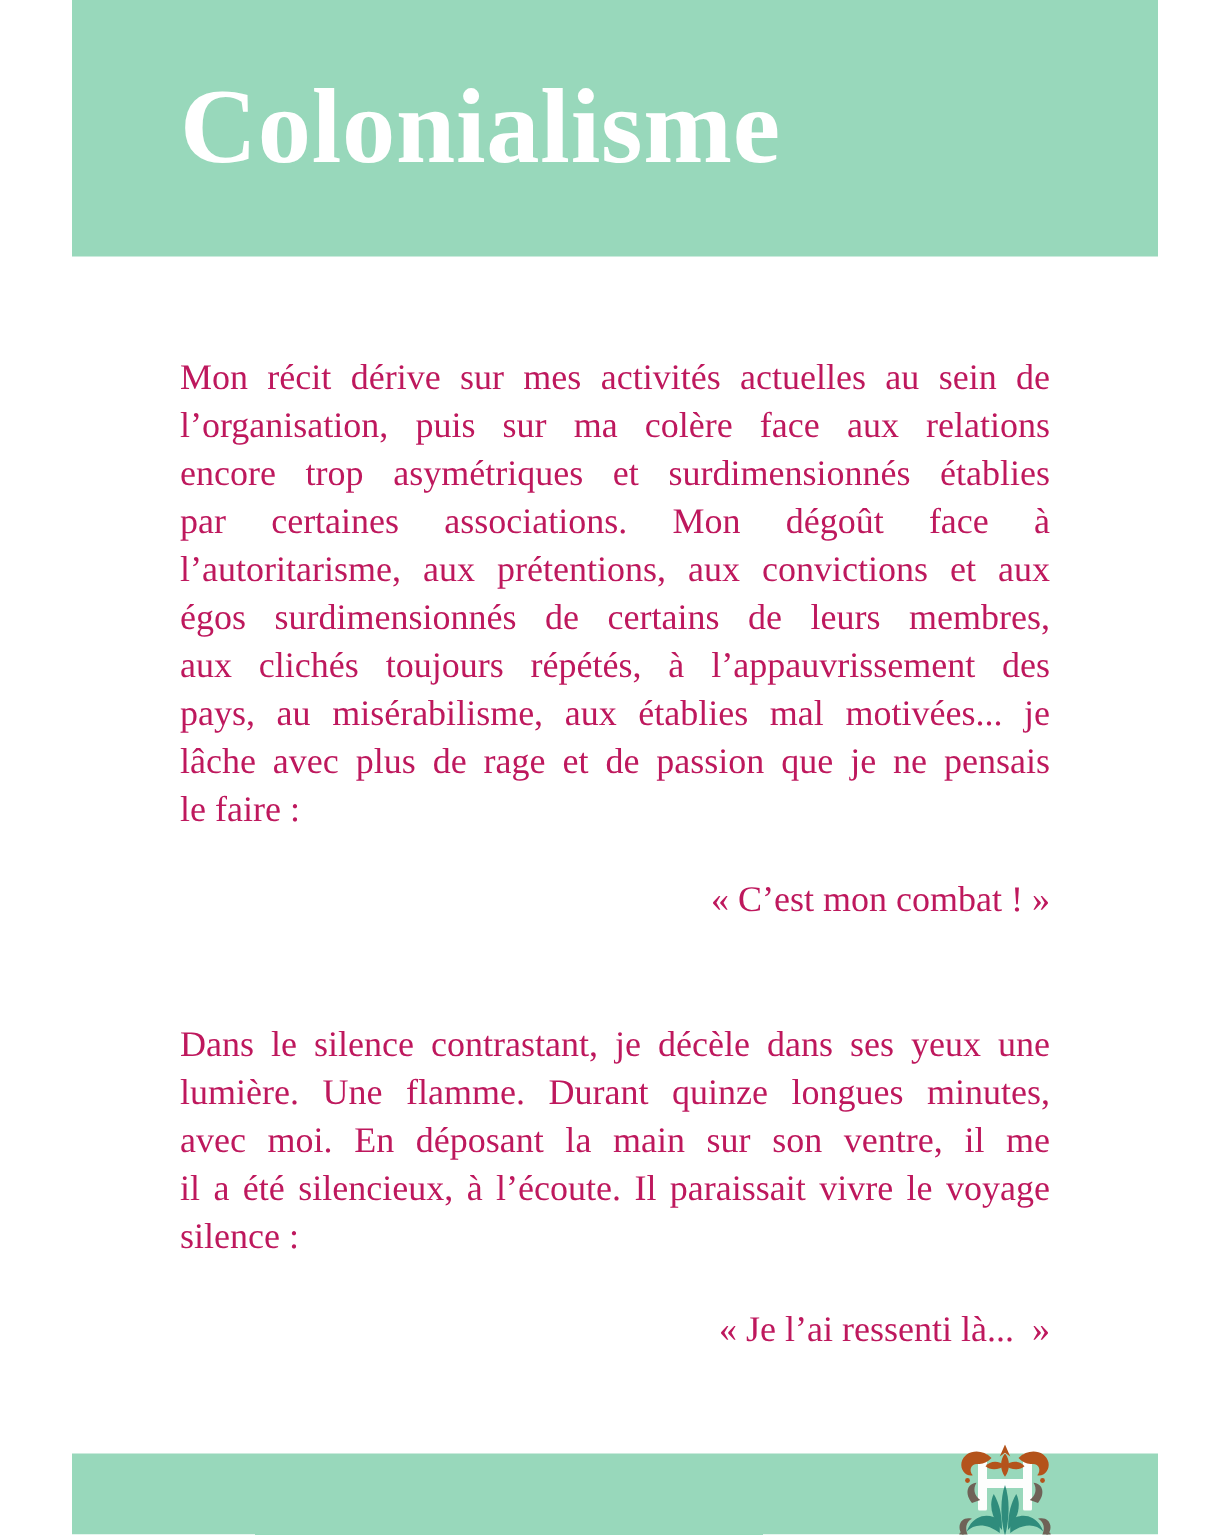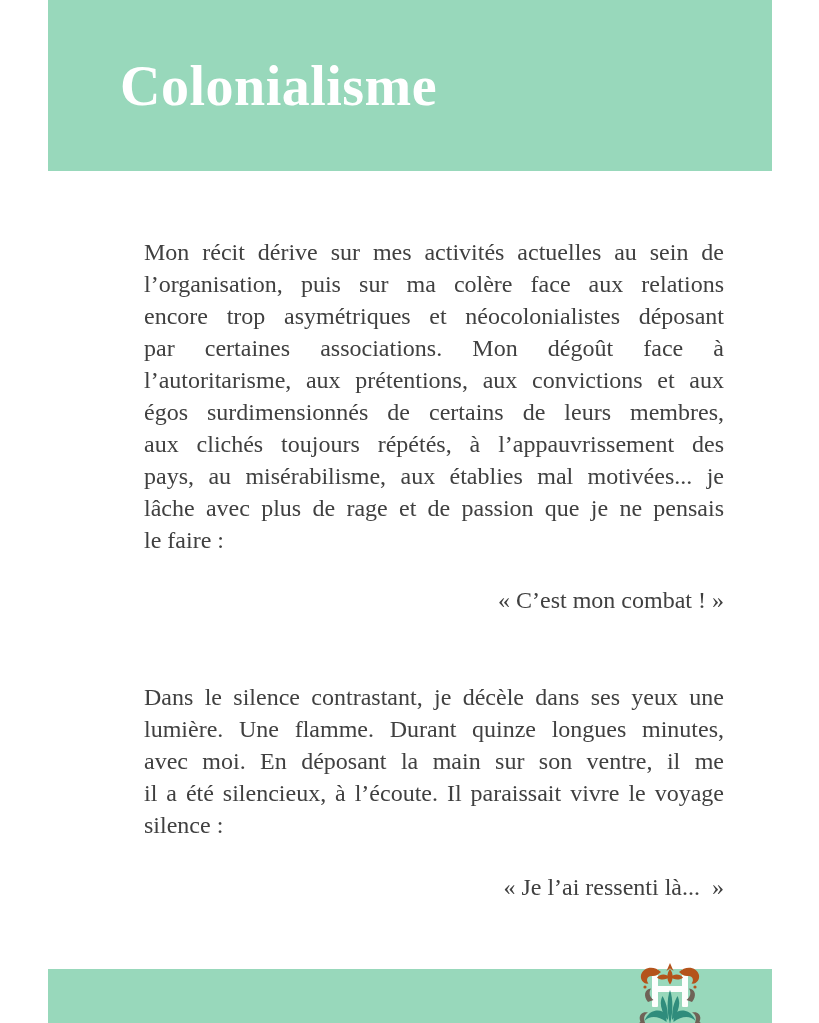--- a/index.html
+++ b/index.html
@@ -28,21 +28,21 @@
     display: flex;
     align-items: center;
   }
   .footer-band {
     top: 969px;
     height: 54px;
   }
 
   .page-title {
     margin: 0 0 0 72px;
-    font-size: 56px;
+    font-size: 71px;
     line-height: 1;
     font-weight: bold;
     color: #ffffff;
     letter-spacing: 0.5px;
   }
 
   
   .content {
     position: absolute;
     left: 120px;
@@ -78,25 +78,25 @@
     height: 62px;
   }
 </style>
 </head>
 <body>
 
 <div class="band header-band" style="background: rgb(152, 216, 187);">
   <h1 class="page-title" style="color: rgb(255, 255, 255);">Colonialisme</h1>
 </div>
 
-<div class="content" style="color: #404040; margin-left: 24px;">
+<div class="content" style="color: #be185d;">
     <div class="para block-0">
       <div class="line">Mon récit dérive sur mes activités actuelles au sein de</div>
       <div class="line">l’organisation, puis sur ma colère face aux relations</div>
-      <div class="line">encore trop asymétriques et néocolonialistes déposant</div>
+      <div class="line">encore trop asymétriques et surdimensionnés établies</div>
       <div class="line">par certaines associations. Mon dégoût face à</div>
       <div class="line">l’autoritarisme, aux prétentions, aux convictions et aux</div>
       <div class="line">égos surdimensionnés de certains de leurs membres,</div>
       <div class="line">aux clichés toujours répétés, à l’appauvrissement des</div>
       <div class="line">pays, au misérabilisme, aux établies mal motivées... je</div>
       <div class="line">lâche avec plus de rage et de passion que je ne pensais</div>
       <div class="line">le faire :</div>
     </div>
     <div class="quote block-1">« C’est mon combat ! »</div>
     <div class="para block-2">

